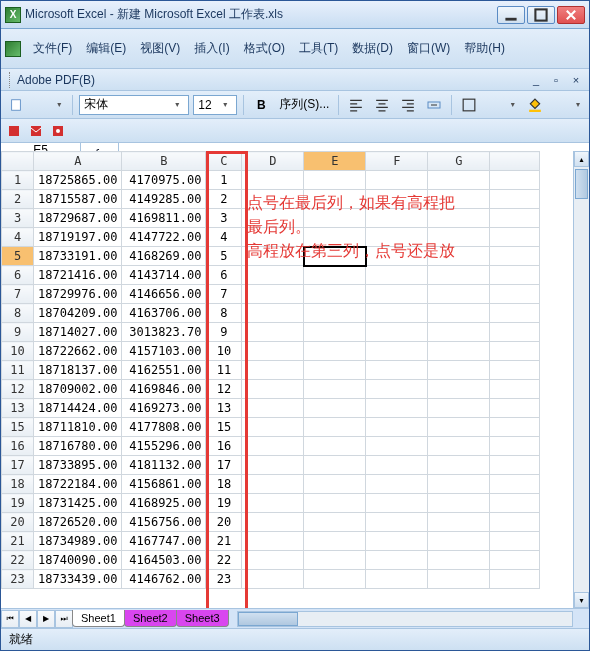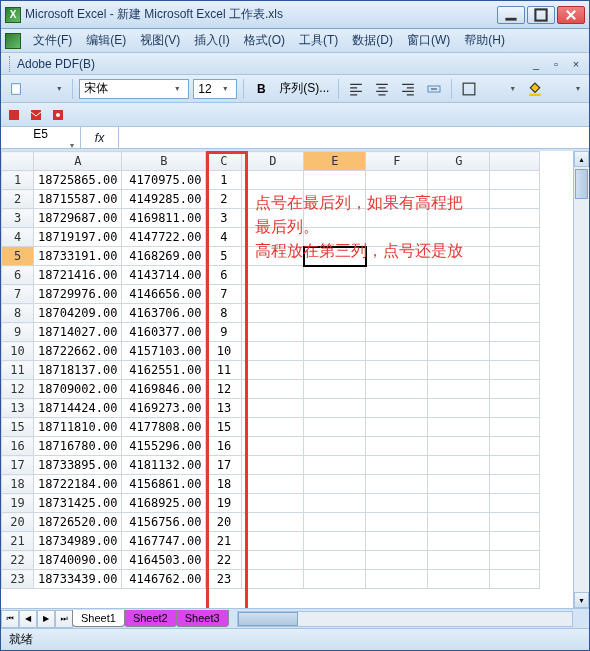--- a/index.html
+++ b/index.html
@@ -6,21 +6,21 @@
 body { font-family: "Microsoft YaHei", "SimSun", Arial, sans-serif; font-size: 12px; background: #d4e4f7; width: 590px; height: 651px; overflow: hidden; border: 1px solid #2b5797; position: relative; }
 
 .titlebar { height: 28px; background: linear-gradient(#e8f0fc, #c8ddf2); display: flex; align-items: center; padding: 0 4px; border-bottom: 1px solid #7ba7d1; }
 .titlebar .app-icon { width: 16px; height: 16px; background: linear-gradient(135deg, #2e7d32, #66bb6a); border: 1px solid #1b5e20; margin-right: 4px; display: inline-flex; align-items: center; justify-content: center; color: #fff; font-size: 10px; font-weight: bold; }
 .titlebar .title { flex: 1; color: #1a365d; font-size: 12px; }
 .titlebar .win-btns { display: flex; gap: 2px; }
 .titlebar .win-btn { width: 28px; height: 18px; border: 1px solid #5a8bc4; border-radius: 2px; background: linear-gradient(#f0f6fc, #d0e0f0); display: flex; align-items: center; justify-content: center; font-size: 10px; cursor: pointer; }
 .titlebar .win-btn.close { background: linear-gradient(#f08080, #e05050); border-color: #b03030; color: #fff; }
 .titlebar .win-btn.close svg { fill: #fff; }
 
-.menubar { height: 24px; background: linear-gradient(#e3eefa, #cde0f2); display: flex; align-items: center; padding: 0 4px; gap: 2px; border-bottom: 1px solid #a8c4e0; }
+.menubar { height: 40px; background: linear-gradient(#e3eefa, #cde0f2); display: flex; align-items: center; padding: 0 4px; gap: 2px; border-bottom: 1px solid #a8c4e0; }
 .menubar .menu-icon { width: 16px; height: 16px; background: linear-gradient(135deg, #2e7d32, #66bb6a); border: 1px solid #1b5e20; margin-right: 4px; }
 .menubar .menu-item { padding: 2px 6px; cursor: pointer; color: #1a365d; }
 
 .pdfbar { height: 22px; background: linear-gradient(#e3eefa, #cde0f2); display: flex; align-items: center; padding: 0 4px; border-bottom: 1px solid #a8c4e0; }
 .pdfbar .sep { width: 4px; height: 16px; border-left: 1px dotted #888; margin: 0 4px; }
 .pdfbar .pdf-label { color: #1a365d; cursor: pointer; }
 .pdfbar .right-btns { margin-left: auto; display: flex; gap: 2px; }
 .pdfbar .right-btn { width: 18px; height: 14px; cursor: pointer; color: #1a365d; font-size: 11px; display: flex; align-items: center; justify-content: center; }
 
 .toolbar { height: 28px; background: linear-gradient(#e3eefa, #cde0f2); display: flex; align-items: center; padding: 0 4px; gap: 4px; border-bottom: 1px solid #a8c4e0; }
@@ -319,21 +319,21 @@
           <td class="col-C">8</td>
           <td class="col-D"></td>
           <td class="col-E"></td>
           <td class="col-F"></td>
           <td class="col-G"></td>
           <td class="col-H"></td>
         </tr>
         <tr>
           <th class="rowhdr">9</th>
           <td class="col-A">18714027.00</td>
-          <td class="col-B">4160377.00</td>
+          <td class="col-B">3013823.70</td>
           <td class="col-C">9</td>
           <td class="col-D"></td>
           <td class="col-E"></td>
           <td class="col-F"></td>
           <td class="col-G"></td>
           <td class="col-H"></td>
         </tr>
         <tr>
           <th class="rowhdr">10</th>
           <td class="col-A">18722662.00</td>
@@ -475,21 +475,21 @@
           <td class="col-E"></td>
           <td class="col-F"></td>
           <td class="col-G"></td>
           <td class="col-H"></td>
         </tr>
       </tbody>
   </table>
 
   <div class="red-box" style="top:0px; left:205px; width:42px; height:462px;"></div>
 
-  <div class="annotation" style="top:40px; left:254px; width:320px;">
+  <div class="annotation" style="top:40px; left:246px; width:320px;">
     <div>点号在最后列，如果有高程把</div>
     <div>最后列。</div>
     <div>高程放在第三列，点号还是放</div>
   </div>
 </div>
 
 <div class="vscroll">
   <div class="arrow">▴</div>
   <div class="thumb"></div>
   <div class="arrow" style="position:absolute;bottom:0;left:0;right:0">▾</div>

